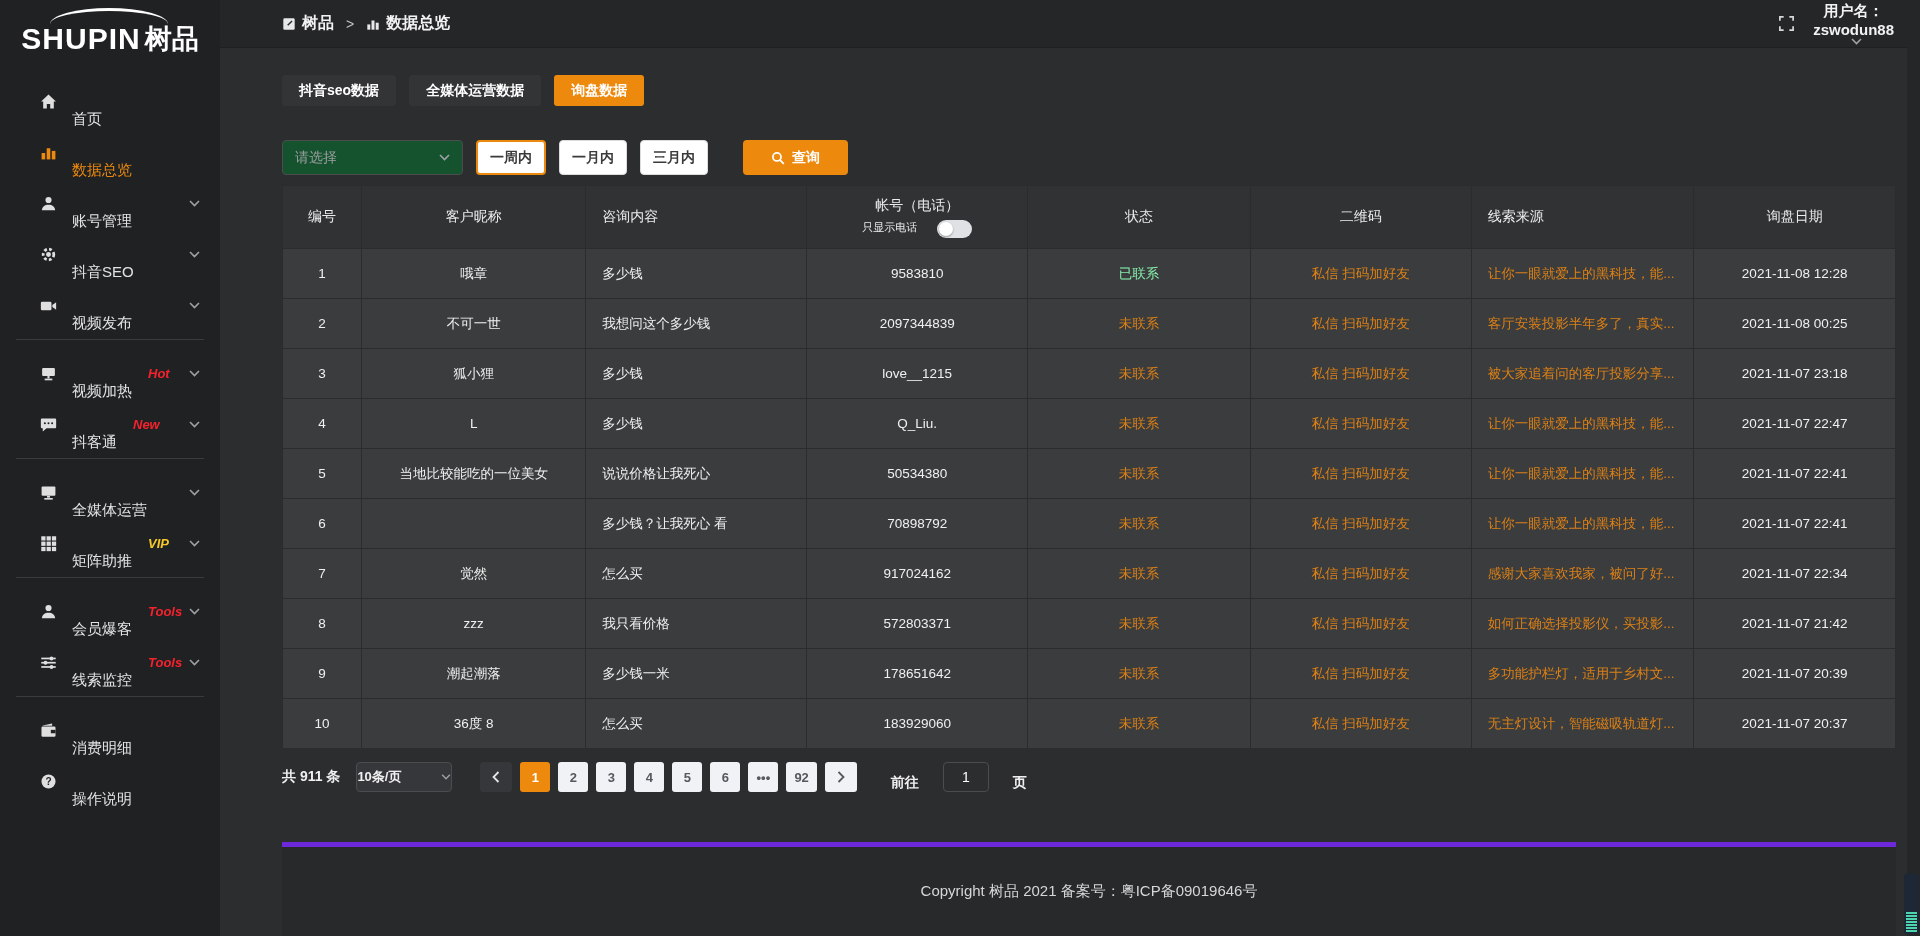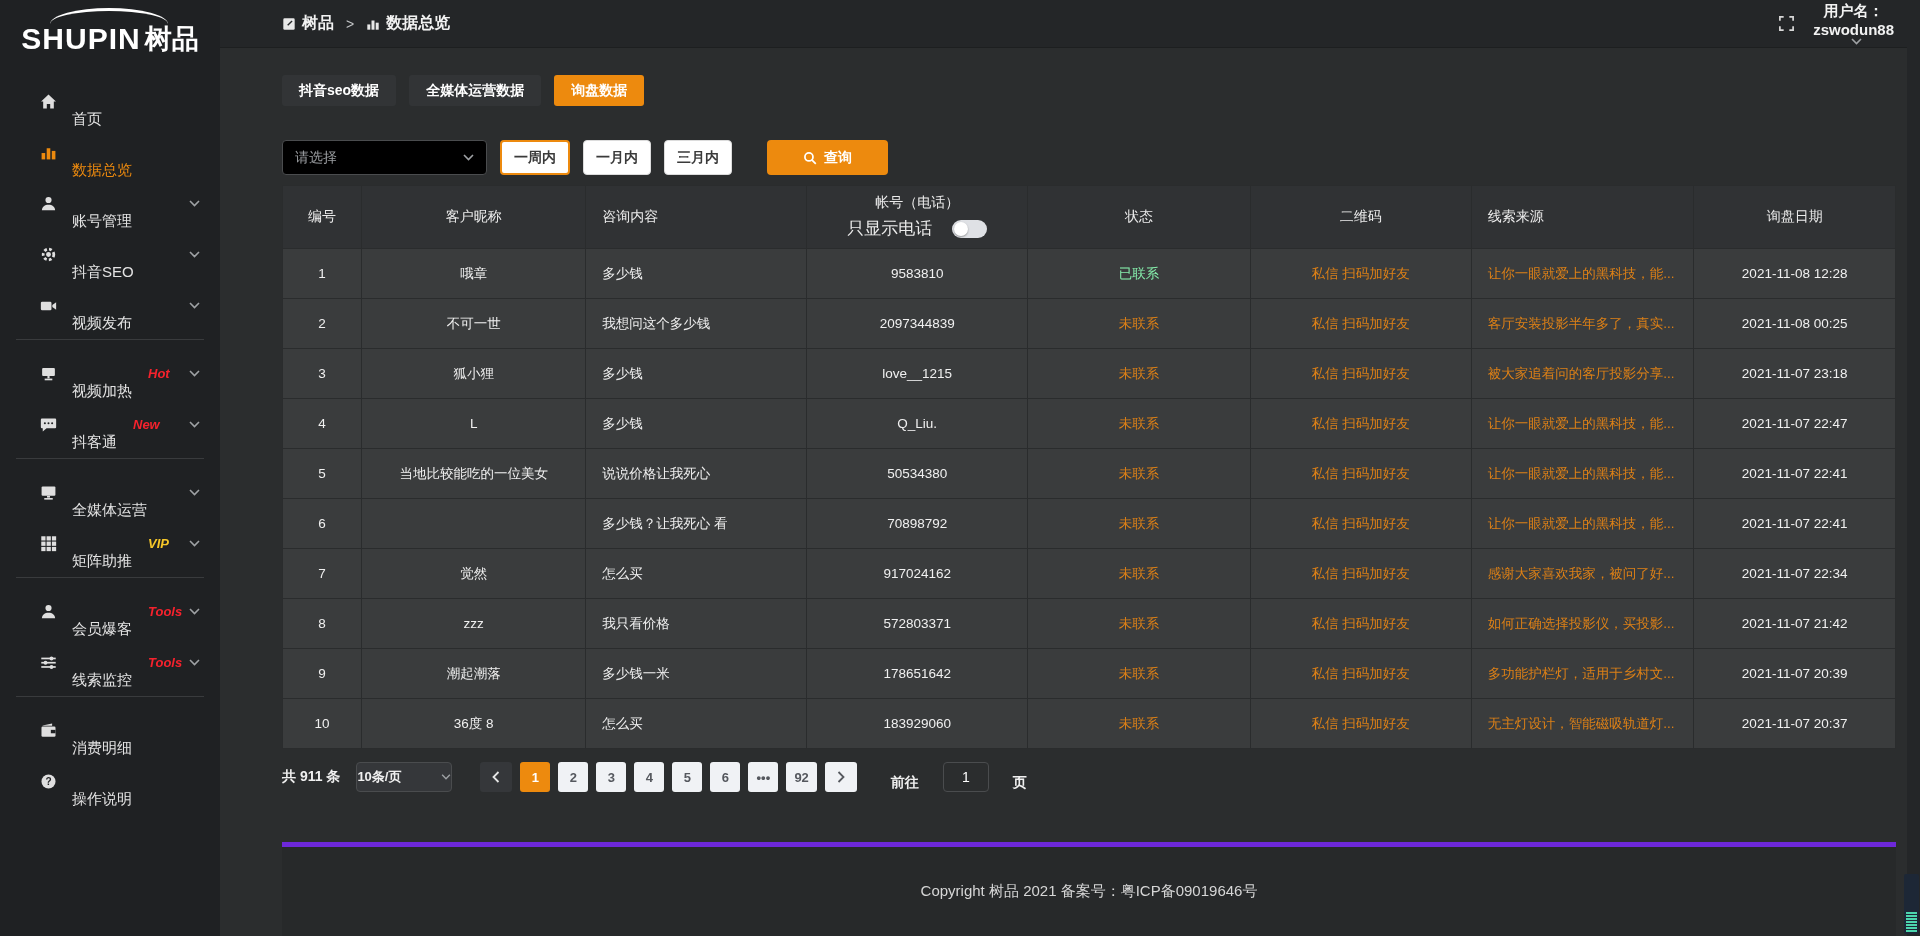--- a/index.html
+++ b/index.html
@@ -39,35 +39,35 @@
 
   .content { flex:1; display:flex; flex-direction:column; padding:27px 24px 0 62px; }
 
   
   .tabs { display:flex; gap:13px; }
   .tab { height:31px; padding:0 17px; background:#323436; color:#fff; font-size:14px; border:none; border-radius:3px; cursor:pointer; display:flex; align-items:center; font-weight:700; }
   .tab.active { background:#ed8a0e; }
 
   
   .filters { display:flex; align-items:center; margin-top:34px; gap:13px; }
-  .select { width:205px; height:35px; background:#000000; border:1px solid #4a4c4e; border-radius:4px; display:flex; align-items:center; padding:0 12px; color:#9a9da0; font-size:14px; cursor:pointer; }
+  .select { width:181px; height:35px; background:#14532d; border:1px solid #4a4c4e; border-radius:4px; display:flex; align-items:center; padding:0 12px; color:#9a9da0; font-size:14px; cursor:pointer; }
   .select .chev { margin-left:auto; }
   .range-btn { height:35px; min-width:62px; padding:0 12px; background:#fff; color:#3a3a3a; border:1px solid #dcdcdc; border-radius:4px; font-size:14px; font-weight:700; cursor:pointer; }
   .range-btn.active { border:2px solid #ed8a0e; }
-  .search-btn { height:35px; padding:0 36px; margin-left:22px; background:#ed8a0e; color:#fff; border:none; border-radius:4px; font-size:14px; font-weight:700; display:flex; align-items:center; gap:7px; cursor:pointer; }
+  .search-btn { height:35px; padding:0 28px; margin-left:22px; background:#ed8a0e; color:#fff; border:none; border-radius:4px; font-size:14px; font-weight:700; display:flex; align-items:center; gap:7px; cursor:pointer; }
 
   
   .tablewrap { margin-top:10px; }
   table { width:100%; border-collapse:collapse; table-layout:fixed; }
   th, td { border:1px solid #2a2c2d; font-weight:400; }
   thead th { background:#303234; height:63px; color:#ececec; font-size:14px; text-align:center; }
   tbody td { background:#3a3c3d; height:50px; color:#f0f0f0; font-size:13.5px; text-align:center; }
   th.al, td.al { text-align:left; padding-left:16px; }
   .acct-head { display:flex; flex-direction:column; align-items:center; gap:5px; }
-  .acct-sub { display:flex; align-items:center; gap:20px; font-size:17px; }
+  .acct-sub { display:flex; align-items:flex-start; gap:20px; font-size:11px; }
   .toggle { width:35px; height:18px; border-radius:9px; background:#dfe1e5; position:relative; cursor:pointer; display:inline-block; }
   .toggle .knob { position:absolute; left:2px; top:2px; width:14px; height:14px; border-radius:50%; background:#fff; box-shadow:0 1px 2px rgba(0,0,0,.35); }
   .status-text { color:#dd8016; }
   .status-text.contacted { color:#86efac;font-family:Liberation Serif, serif; }
   .olink { color:#dd8016; cursor:pointer; }
 
   
   .pagination { display:flex; align-items:center; margin-top:13px; font-size:14px; color:#f0f0f0; }
   .pg-total { font-weight:700; margin-right:16px; }
   .pg-size { width:96px; height:30px; background:#35373a; border:1px solid #4a4c4e; border-radius:4px; display:flex; align-items:center; justify-content:center; gap:8px; font-size:13px; color:#f0f0f0; cursor:pointer; margin-right:28px; font-weight:700; }

